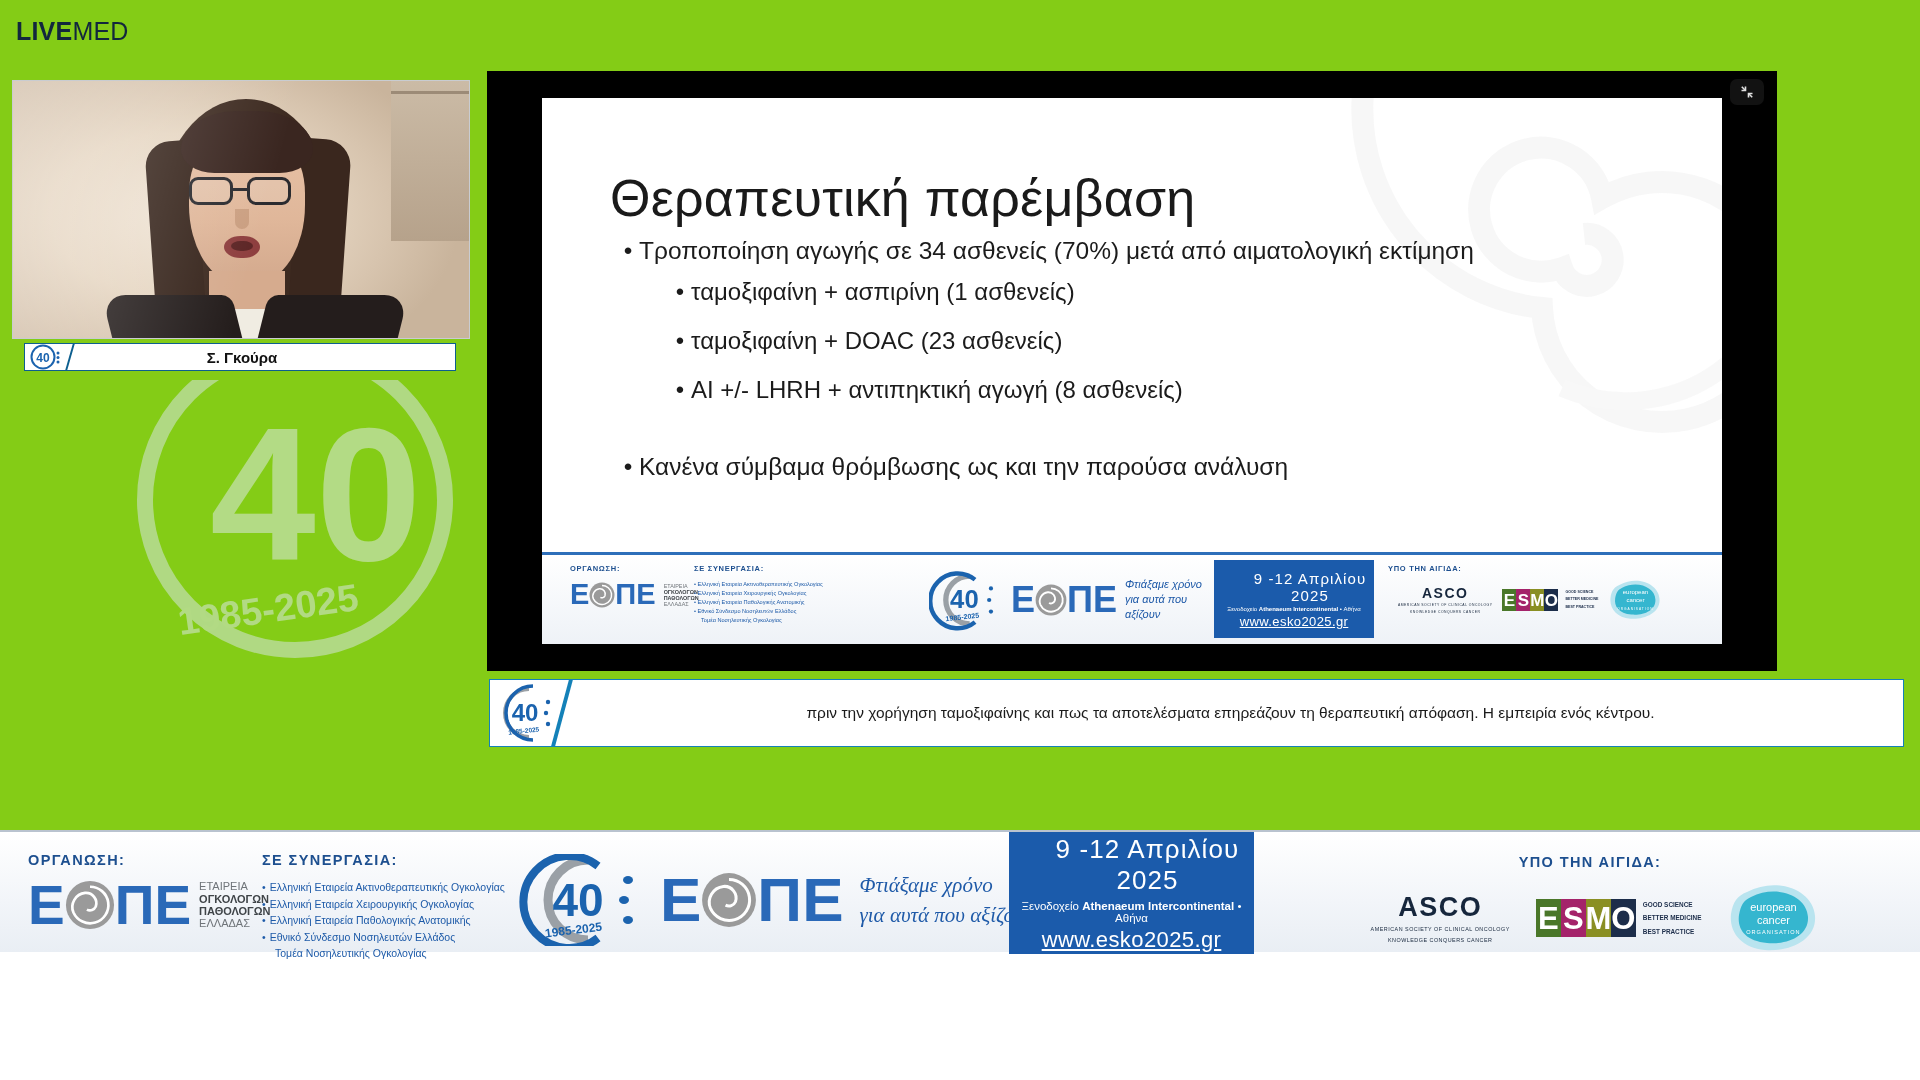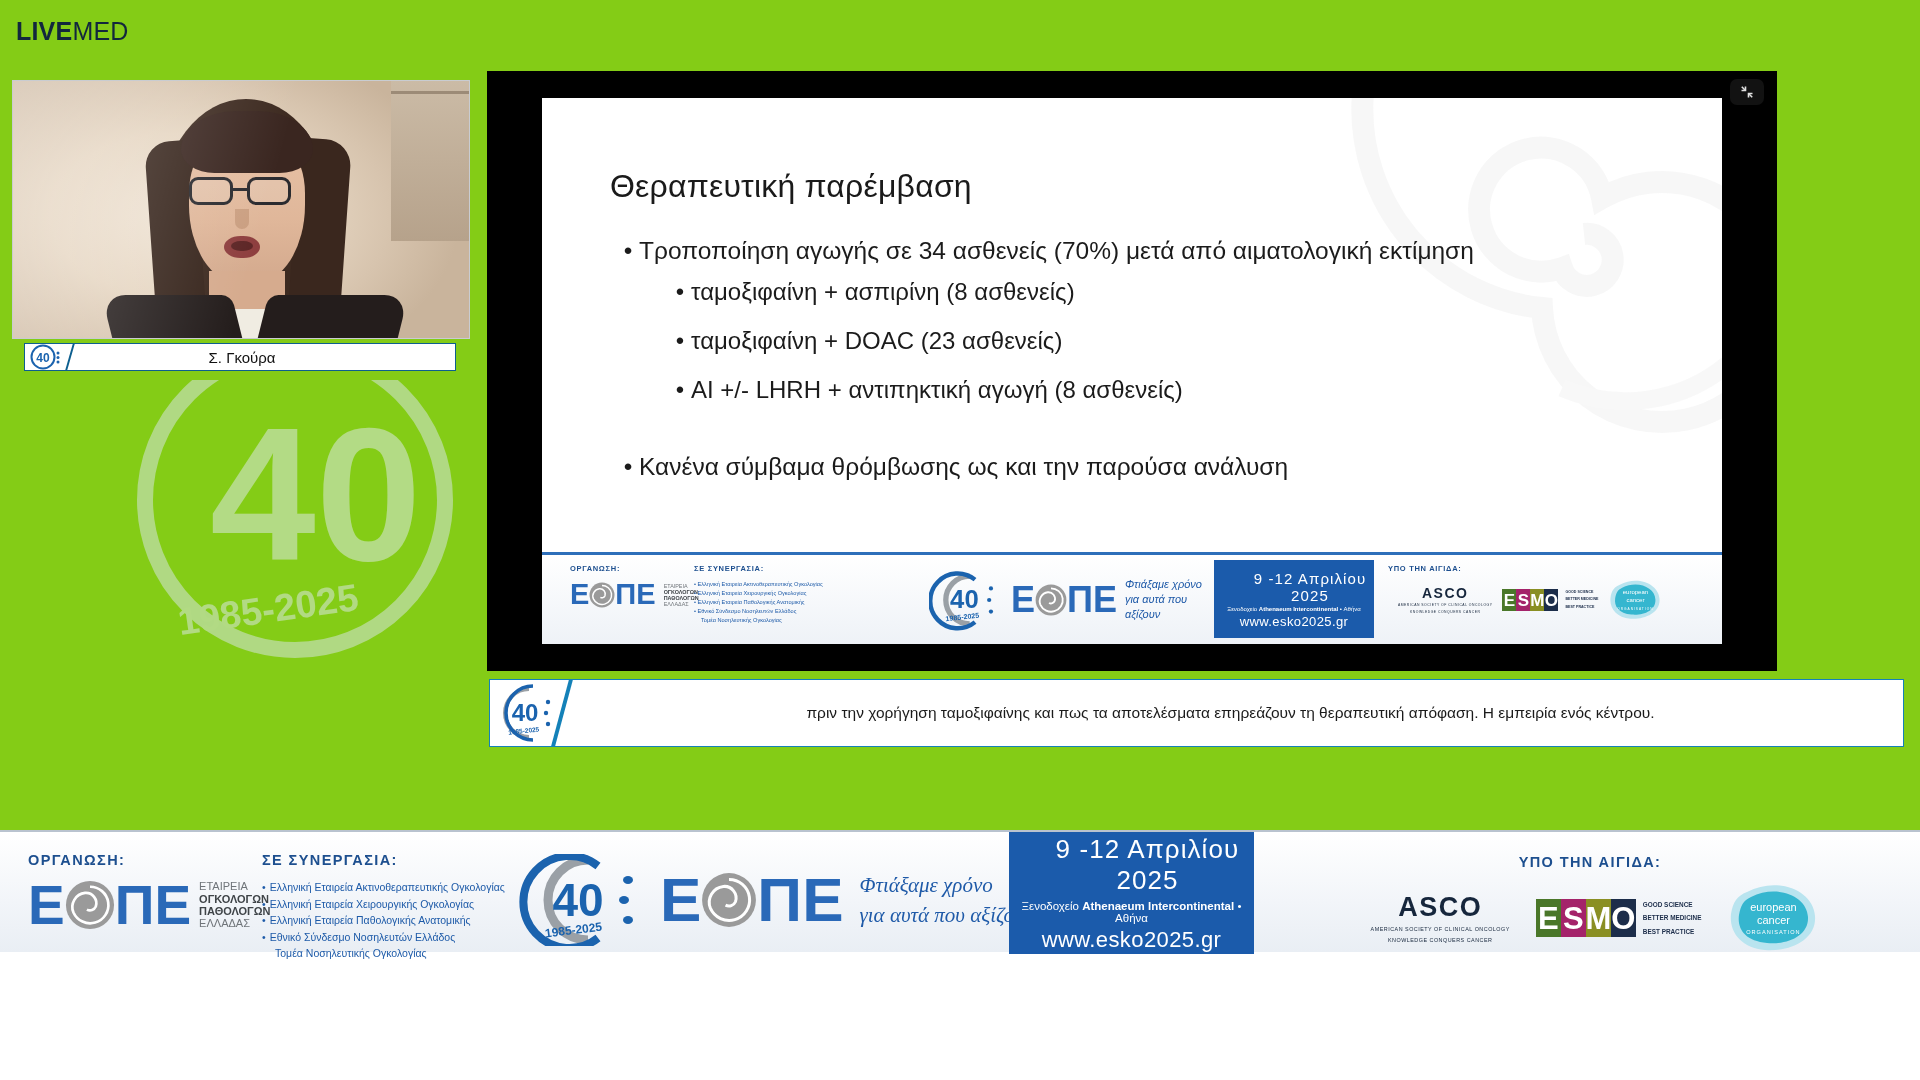--- a/index.html
+++ b/index.html
@@ -130,21 +130,21 @@
   .name-bar .nb-badge {
     width: 44px; height: 100%;
     display: flex; align-items: center; justify-content: center;
     position: relative; flex: 0 0 44px;
   }
   .name-bar .nb-slash {
     position: absolute; left: 44px; top: 0; width: 22px; height: 100%;
     border-left: 2px solid #0d5f8f; transform: skewX(-16deg);
   }
   .name-bar .nb-text {
-    flex: 1; text-align: center; font-size: 15px; font-weight: 400; color: #111;
+    flex: 1; text-align: center; font-size: 15px; font-weight: 700; color: #111;
     padding-right: 40px;
   }
 
   
   .player {
     position: absolute; left: 487px; top: 71px;
     width: 1290px; height: 600px;
     background: #000;
   }
   .fs-btn {
@@ -158,21 +158,21 @@
     position: absolute; left: 55px; top: 27px;
     width: 1180px; height: 546px;
     background: #fff; overflow: hidden;
   }
   .slide-swirl {
     position: absolute; right: -60px; top: -40px; width: 520px; height: 470px;
     opacity: .55; pointer-events: none;
   }
   .slide-title {
     position: absolute; left: 68px; top: 70px;
-    font-size: 32px; color: #1a1a1a; font-weight: 400;
+    font-size: 52px; color: #1a1a1a; font-weight: 400;
     letter-spacing: .2px;
   }
   .slide-body { position: absolute; left: 22px; top: 137px; right: 20px; }
   .bullet {
     display: flex; font-size: 24.5px; color: #1b1b1b; line-height: 1.32;
     margin-bottom: 2px;
   }
   .bullet .dot { width: 22px; flex: 0 0 22px; text-align: center; }
   .bullet.l1 { padding-left: 53px; margin-bottom: 9px; }
   .bullet.l2 { padding-left: 105px; font-size: 24px; margin-bottom: 17px; }
@@ -235,21 +235,21 @@
   .eope-words .thin { font-weight: 400; color: #6f7479; }
 
   
   .date-box {
     background: #1b5bab; color: #fff; text-align: center;
     display: flex; flex-direction: column; justify-content: center;
   }
   .date-box .d1 { font-size: 26px; letter-spacing: 1.1px; font-weight: 300; padding-left: 32px; }
   .date-box .d2 { font-size: 11.5px; margin-top: 4px; }
   .date-box .d2 b { font-weight: 700; }
-  .date-box .d3 { font-size: 22px; letter-spacing: .4px; margin-top: 3px; font-weight: 300; }
+  .date-box .d3 { font-size: 22px; letter-spacing: .4px; margin-top: 3px; font-weight: 300; text-decoration: underline; }
 
   
   .asco-w { text-align: center; color: #16263c; margin-left: 10px; }
   .asco-main { font-size: 27px; font-weight: 700; letter-spacing: 1.5px; }
   .asco-sub { font-size: 5.4px; letter-spacing: .5px; line-height: 1.6; margin-top: 2px; }
   .esmo-w { display: flex; align-items: center; }
   .esmo-mark { display: flex; align-items: stretch; height: 38px; }
   .esmo-mark span {
     display: flex; align-items: center; justify-content: center;
     color: #fff; font-size: 31px; font-weight: 700; width: 25px; line-height: 1;
@@ -346,21 +346,21 @@
 
       <div class="slide-title">Θεραπευτική παρέμβαση</div>
 
       <div class="slide-body">
         <div class="bullet l1">
           <span class="dot">•</span>
           <span>Τροποποίηση αγωγής σε 34 ασθενείς (70%) μετά από αιματολογική εκτίμηση</span>
         </div>
         <div class="bullet l2">
           <span class="dot">•</span>
-          <span>ταμοξιφαίνη + ασπιρίνη (8 ασθενείς)</span>
+          <span>ταμοξιφαίνη + ασπιρίνη (1 ασθενείς)</span>
         </div>
         <div class="bullet l2">
           <span class="dot">•</span>
           <span>ταμοξιφαίνη + DOAC (23 ασθενείς)</span>
         </div>
         <div class="bullet l2">
           <span class="dot">•</span>
           <span>AI +/- LHRH + αντιπηκτική αγωγή (8 ασθενείς)</span>
         </div>
         <div class="bullet l1 gap">

